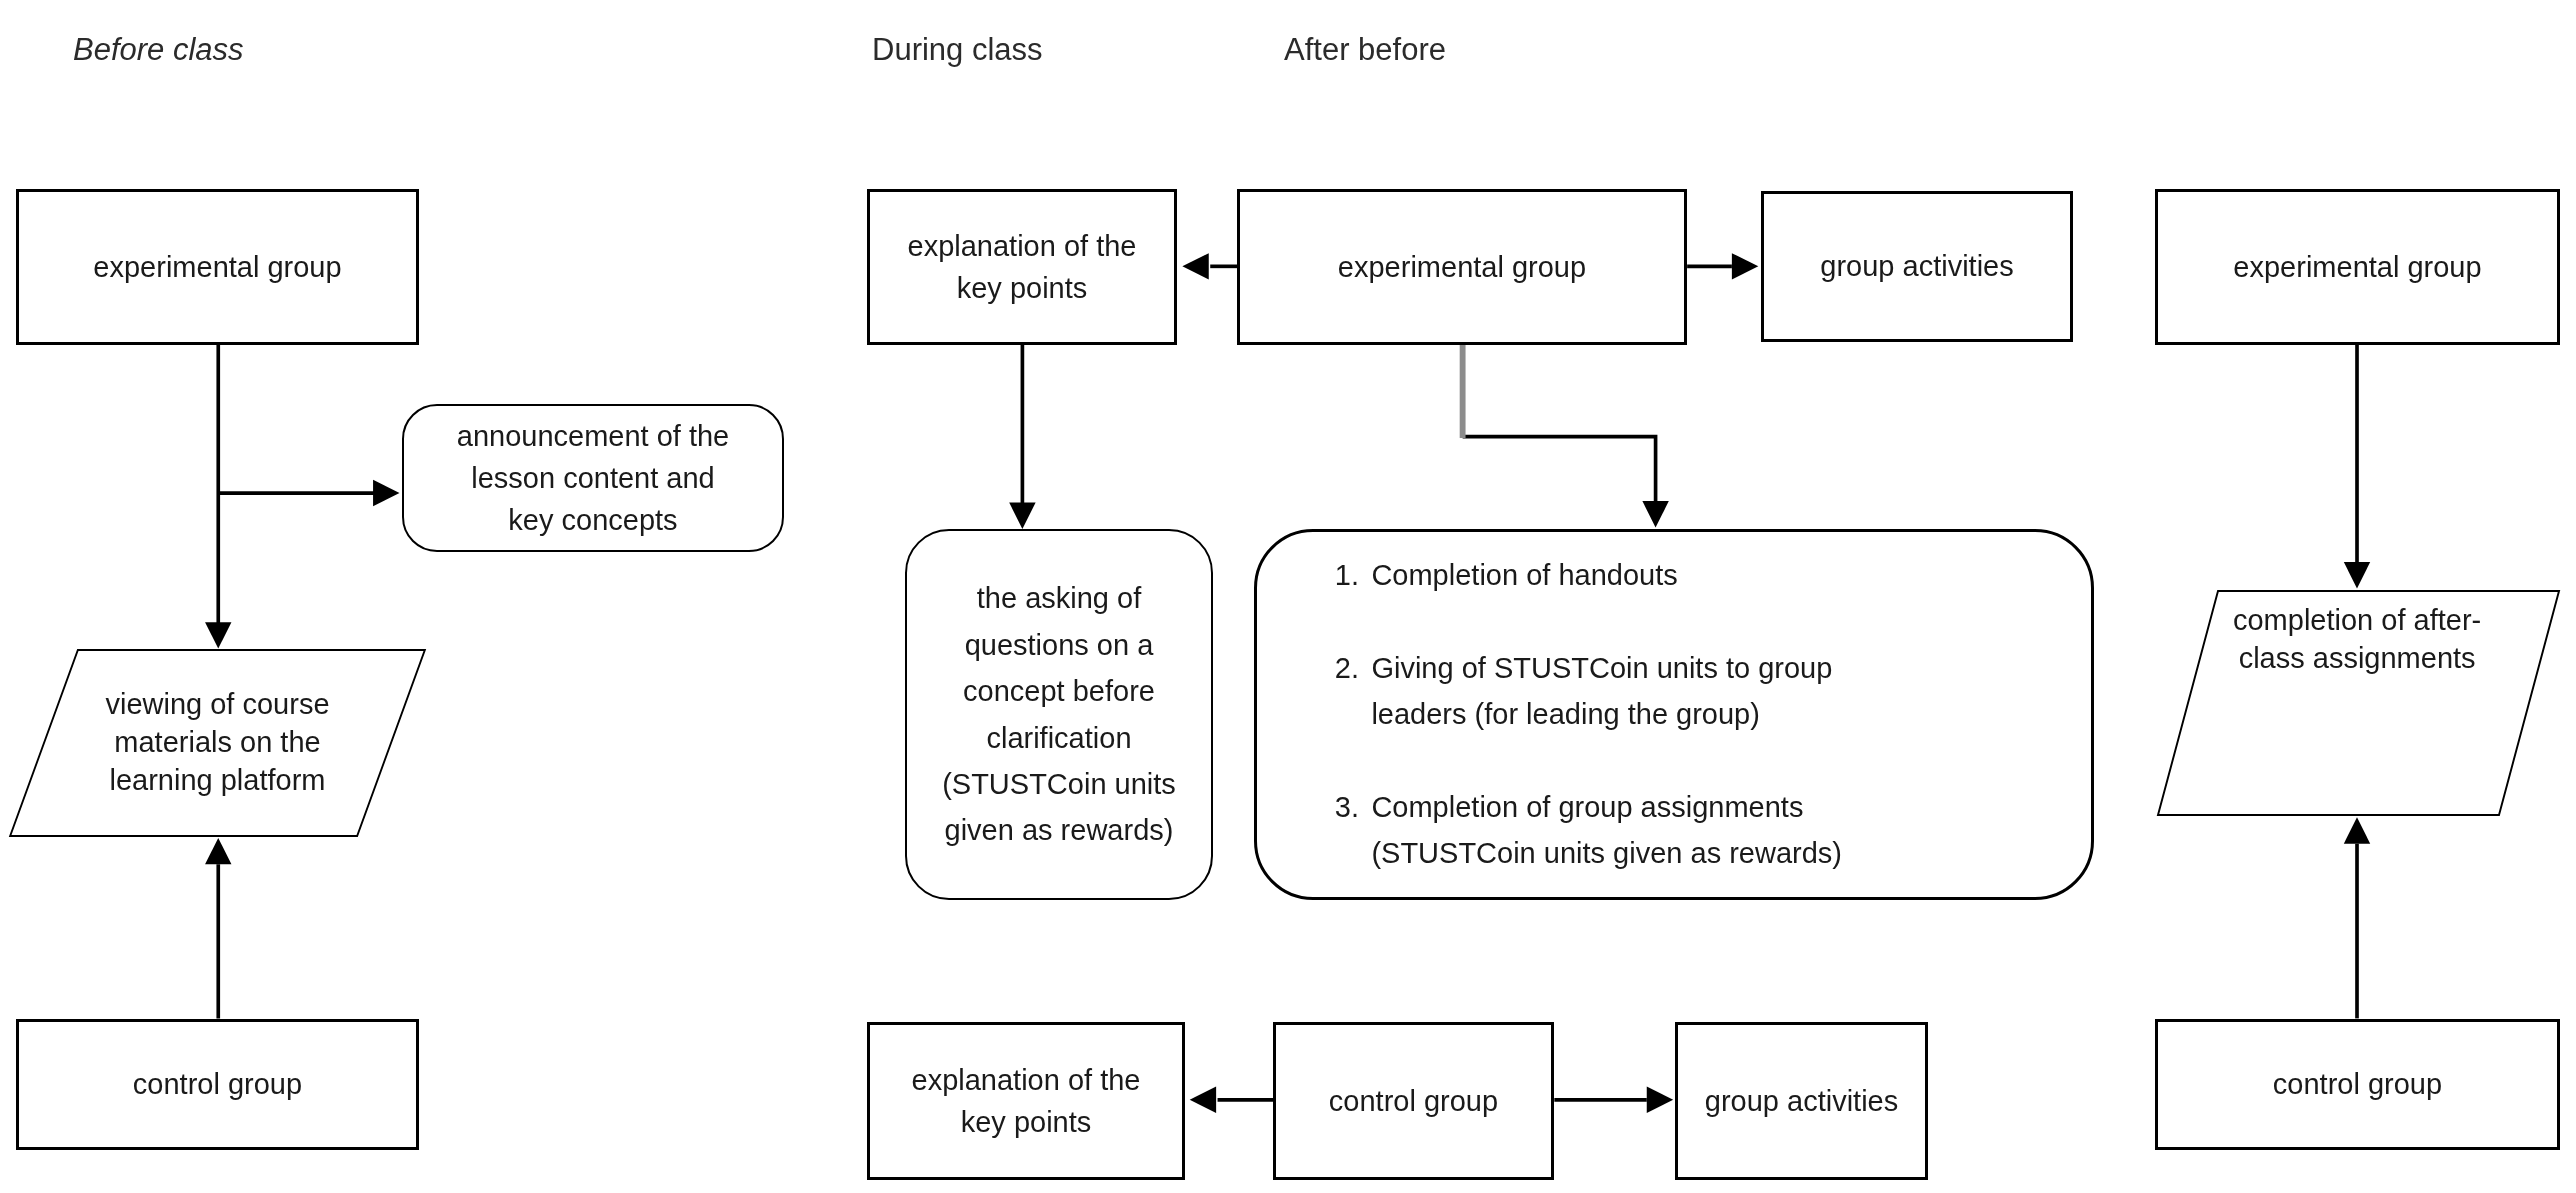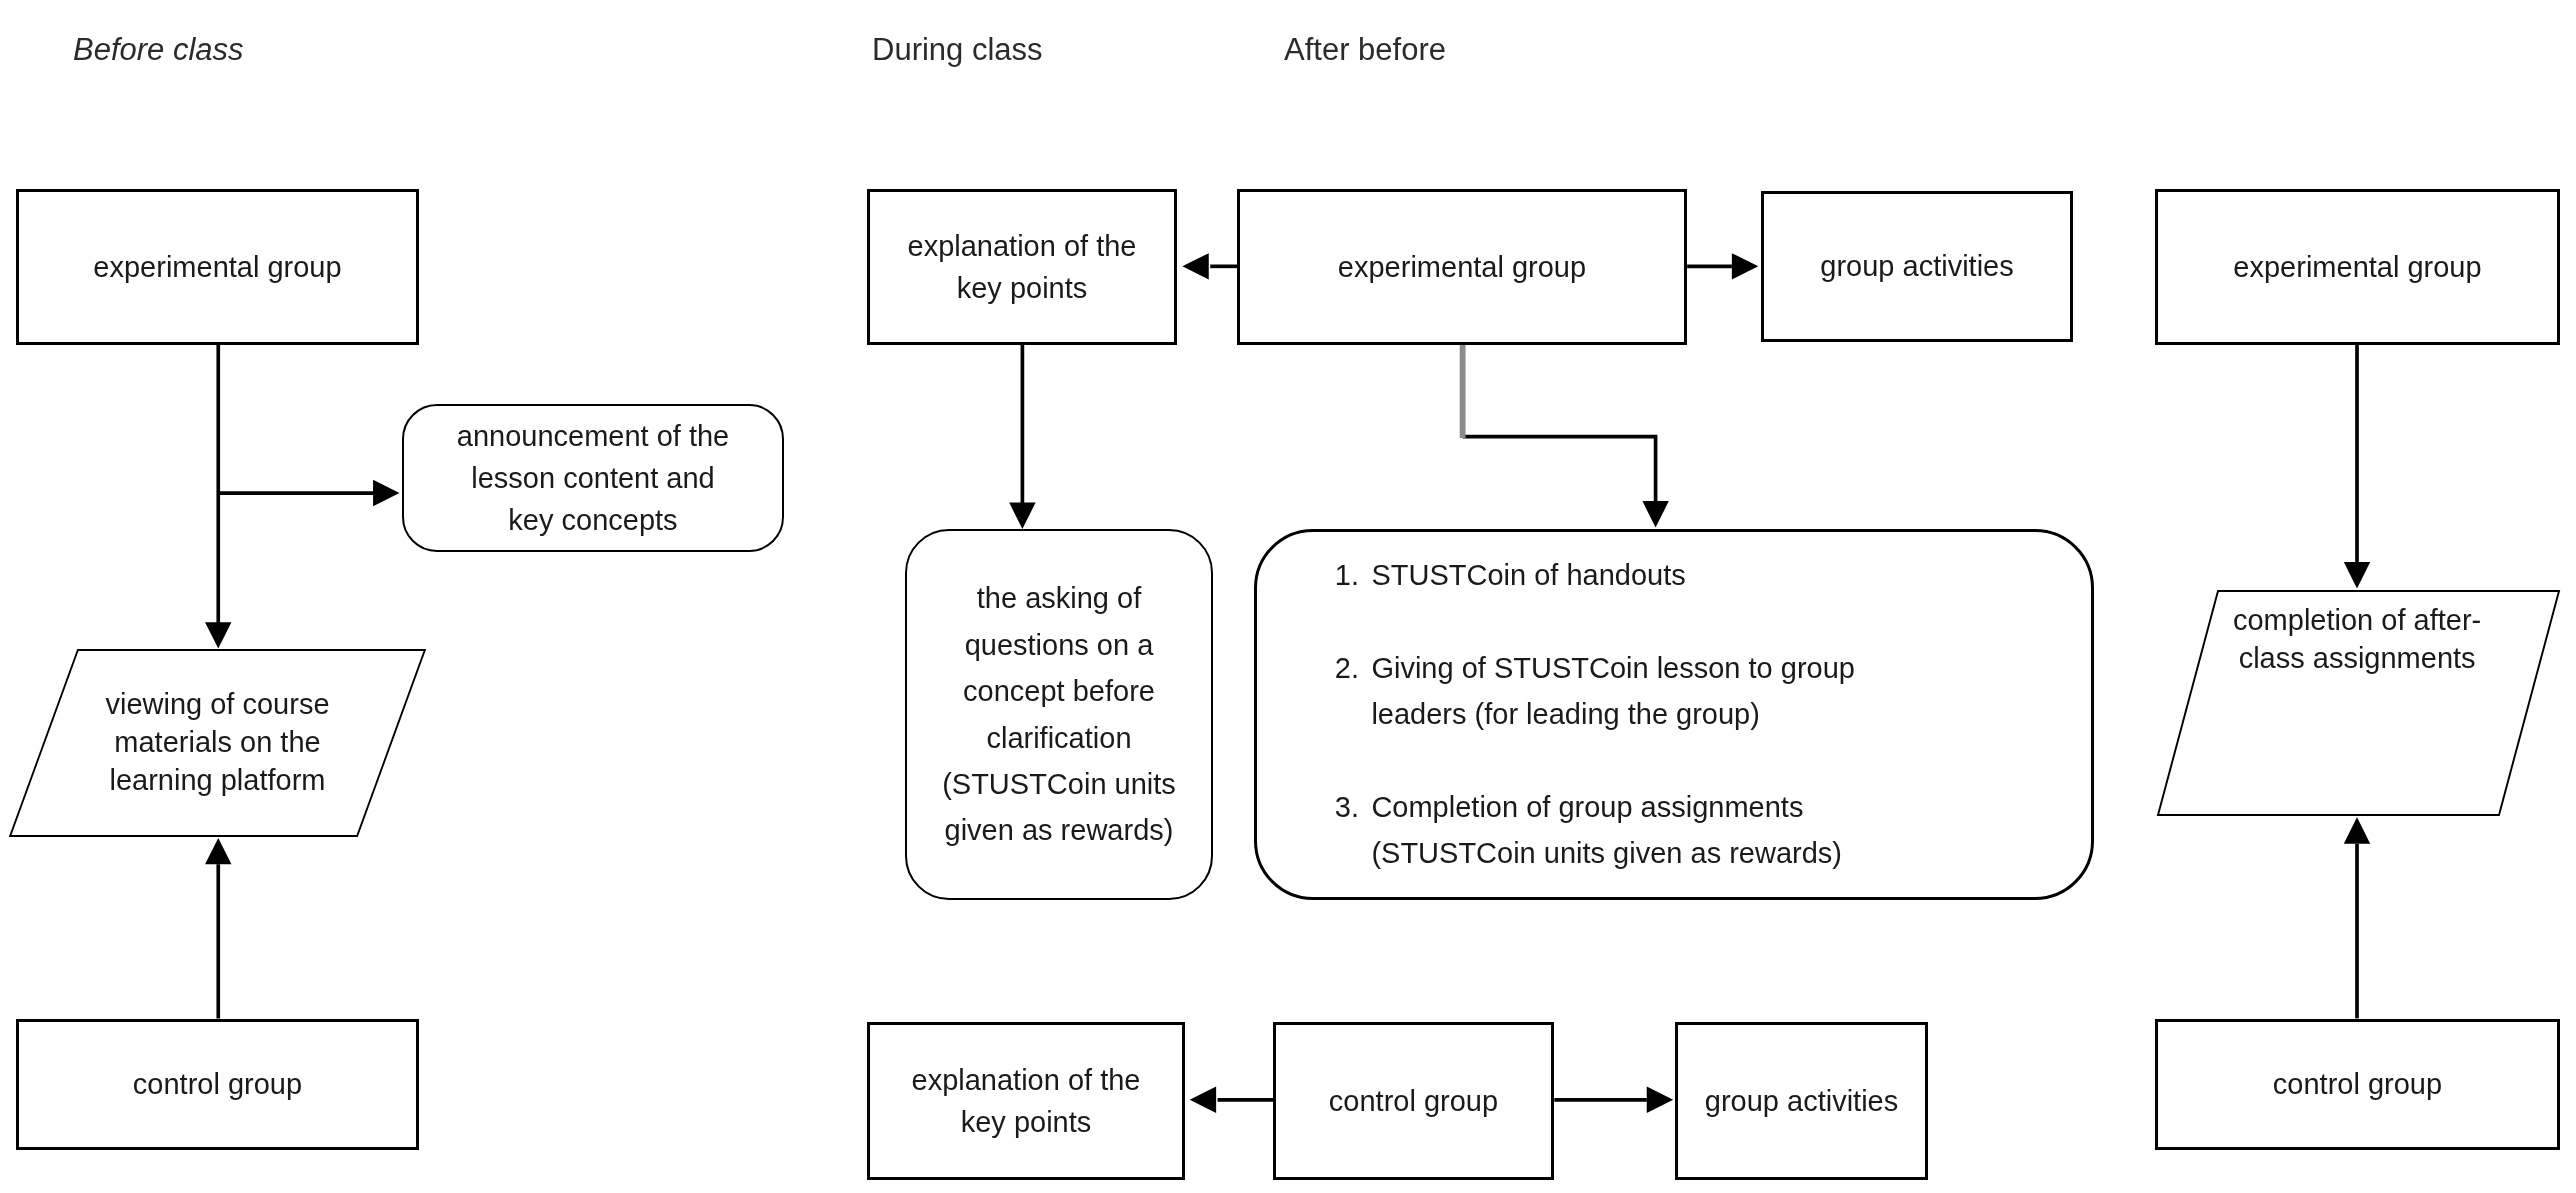--- a/index.html
+++ b/index.html
@@ -163,22 +163,22 @@
 
   <div class="node rounded asking" style="left:870px; top:529px; width:308px; height:371px; border-radius:44px;">the asking of
 questions on a
 concept before
 clarification
 (STUSTCoin units
 given as rewards)</div>
 
   <div class="node rounded-big rewards-box" style="left:1254px; top:529px; width:840px; height:371px;">
     <ol>
-      <li>STUSTCoin of handouts</li>
-      <li>Giving of STUSTCoin lesson to group
+      <li>Completion of handouts</li>
+      <li>Giving of STUSTCoin units to group
 leaders (for leading the group)</li>
       <li>Completion of group assignments
 (STUSTCoin units given as rewards)</li>
     </ol>
   </div>
 
   <div class="node" style="left:867px; top:1022px; width:318px; height:158px;">explanation of the
 key points</div>
 
   <div class="node" style="left:1273px; top:1022px; width:281px; height:158px;">control group</div>

